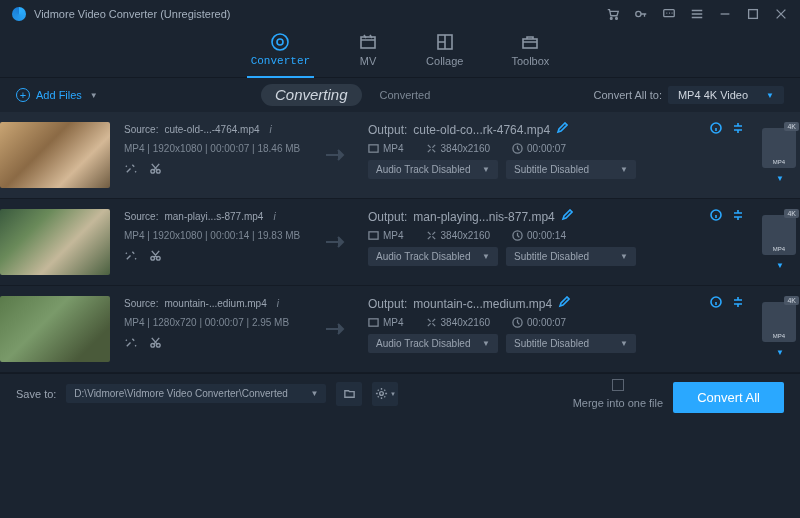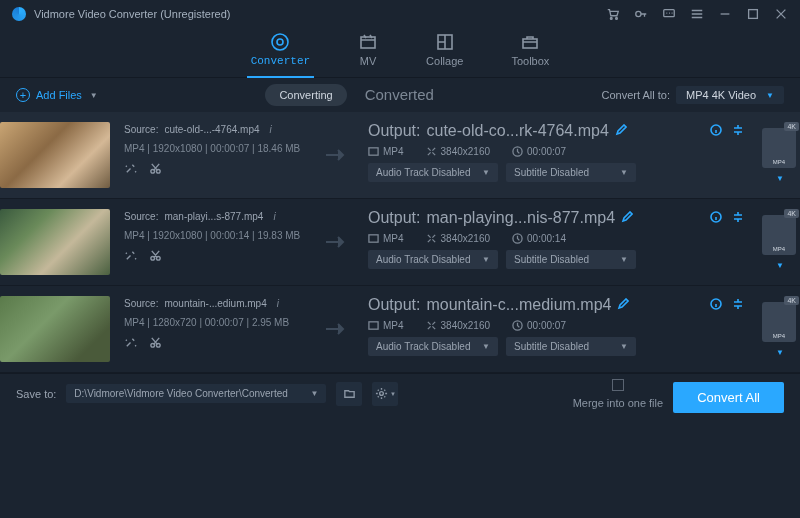--- a/index.html
+++ b/index.html
@@ -19,42 +19,42 @@
 .tab .tlabel { font-size:11px; color:#8a95a3; }
 .tab.active .tlabel { color:#2aa8ff;font-family:Liberation Mono, monospace; }
 .tab.active::after { content:""; position:absolute; bottom:-7px; left:-4px; right:-4px; height:2px; background:#2aa8ff; }
 
 .toolbar { display:flex; align-items:center; height:34px; padding:0 16px; gap:8px; }
 .addfiles { display:flex; align-items:center; gap:6px; color:#2aa8ff; cursor:pointer; font-size:11px; }
 .plus { width:14px;height:14px;border:1.5px solid #2aa8ff;border-radius:50%;display:flex;align-items:center;justify-content:center;color:#2aa8ff;font-size:11px;line-height:1; }
 .chev { font-size:8px; margin-left:2px; color:#8a95a3; }
 .spacer { flex:1; }
 .subtabs { display:flex; background:#111820; border-radius:12px; height:22px; overflow:hidden; }
-.subtab { padding:0 14px; line-height:22px; color:#7c8794; cursor:pointer; font-size:11px; }
+.subtab { padding:0 14px; line-height:22px; color:#7c8794; cursor:pointer; font-size:15px;font-style:italic; }
 .subtab.active { background:#2e3946; color:#cfd6df; }
-.converted-link { margin-left:18px; color:#7c8794; cursor:pointer; font-size:15px; line-height:22px; }
+.converted-link { margin-left:18px; color:#7c8794; cursor:pointer; font-size:11px; line-height:22px; }
 .convall { display:flex; align-items:center; gap:6px; font-size:11px; }
-.formatsel { display:flex; align-items:center; gap:8px; background:#222e3d; padding:3px 10px; border-radius:2px; cursor:pointer; color:#cfd6df;justify-content:flex-end; }
+.formatsel { display:flex; align-items:center; gap:16px; background:#222e3d; padding:3px 10px; border-radius:2px; cursor:pointer; color:#cfd6df;justify-content:flex-end; }
 
 .list { flex:1; }
 .item { display:flex; padding:10px 0; gap:14px; border-bottom:1px solid #141b25; }
 .item.active { background:#212b38; }
 .thumb { width:110px; height:66px; background:#333; border-radius:2px; background-size:cover; background-position:center; }
 .th0 { background:linear-gradient(135deg,#c9a574 0%,#8b6a45 40%,#d4b896 70%,#6f5c42 100%); }
 .th1 { background:linear-gradient(135deg,#3a5a3e 0%,#6a8a5a 30%,#c4b89a 60%,#4a6040 100%); }
 .th2 { background:linear-gradient(135deg,#5a7a4a 0%,#7a9a6a 40%,#4a5a3a 80%); }
 .srccol { width:180px; display:flex; flex-direction:column; gap:8px; padding-top:2px; }
 .srcline { display:flex; align-items:center; gap:6px; font-size:10px; color:#9aa4b1; }
 .meta { font-size:10px; color:#7c8794; }
 .icons { display:flex; gap:12px; color:#8a95a3; }
 .icons svg { width:13px;height:13px;stroke:#8a95a3;fill:none;stroke-width:1.5; }
 .arrow { width:36px; display:flex; align-items:center; justify-content:center; }
 .arrow svg { stroke:#3d4a5a; fill:#3d4a5a; }
 .outcol { flex:1; display:flex; flex-direction:column; gap:6px; }
-.outhdr { display:flex; align-items:center; gap:6px; font-size:16px; }
+.outhdr { display:flex; align-items:center; gap:6px; font-size:12px; }
 .outhdr .right { margin-left:auto; display:flex; gap:10px; align-items:center; }
 .specrow { display:flex; gap:22px; font-size:10px; color:#8a95a3; align-items:center; }
 .specrow span { display:flex; align-items:center; gap:4px; }
 .specrow svg { width:11px;height:11px;stroke:#7c8794;fill:none;stroke-width:1.4; }
 .dropdowns { display:flex; gap:8px; }
 .dd { background:#2a3544; padding:4px 8px; font-size:10px; color:#9aa4b1; display:flex; align-items:center; cursor:pointer; border-radius:2px; width:130px; justify-content:space-between; }
 .dd2 { width:130px; }
 .outformat { width:42px; display:flex; flex-direction:column; align-items:center; justify-content:center; gap:2px; cursor:pointer; }
 .fmtbadge { width:34px;height:40px;background:#3a4656;border-radius:3px;position:relative; }
 .fmtbadge::before { content:"4K"; position:absolute; top:-6px; right:-3px; background:#4a5666; color:#cfd6df; font-size:7px; padding:1px 3px; border-radius:2px; }

